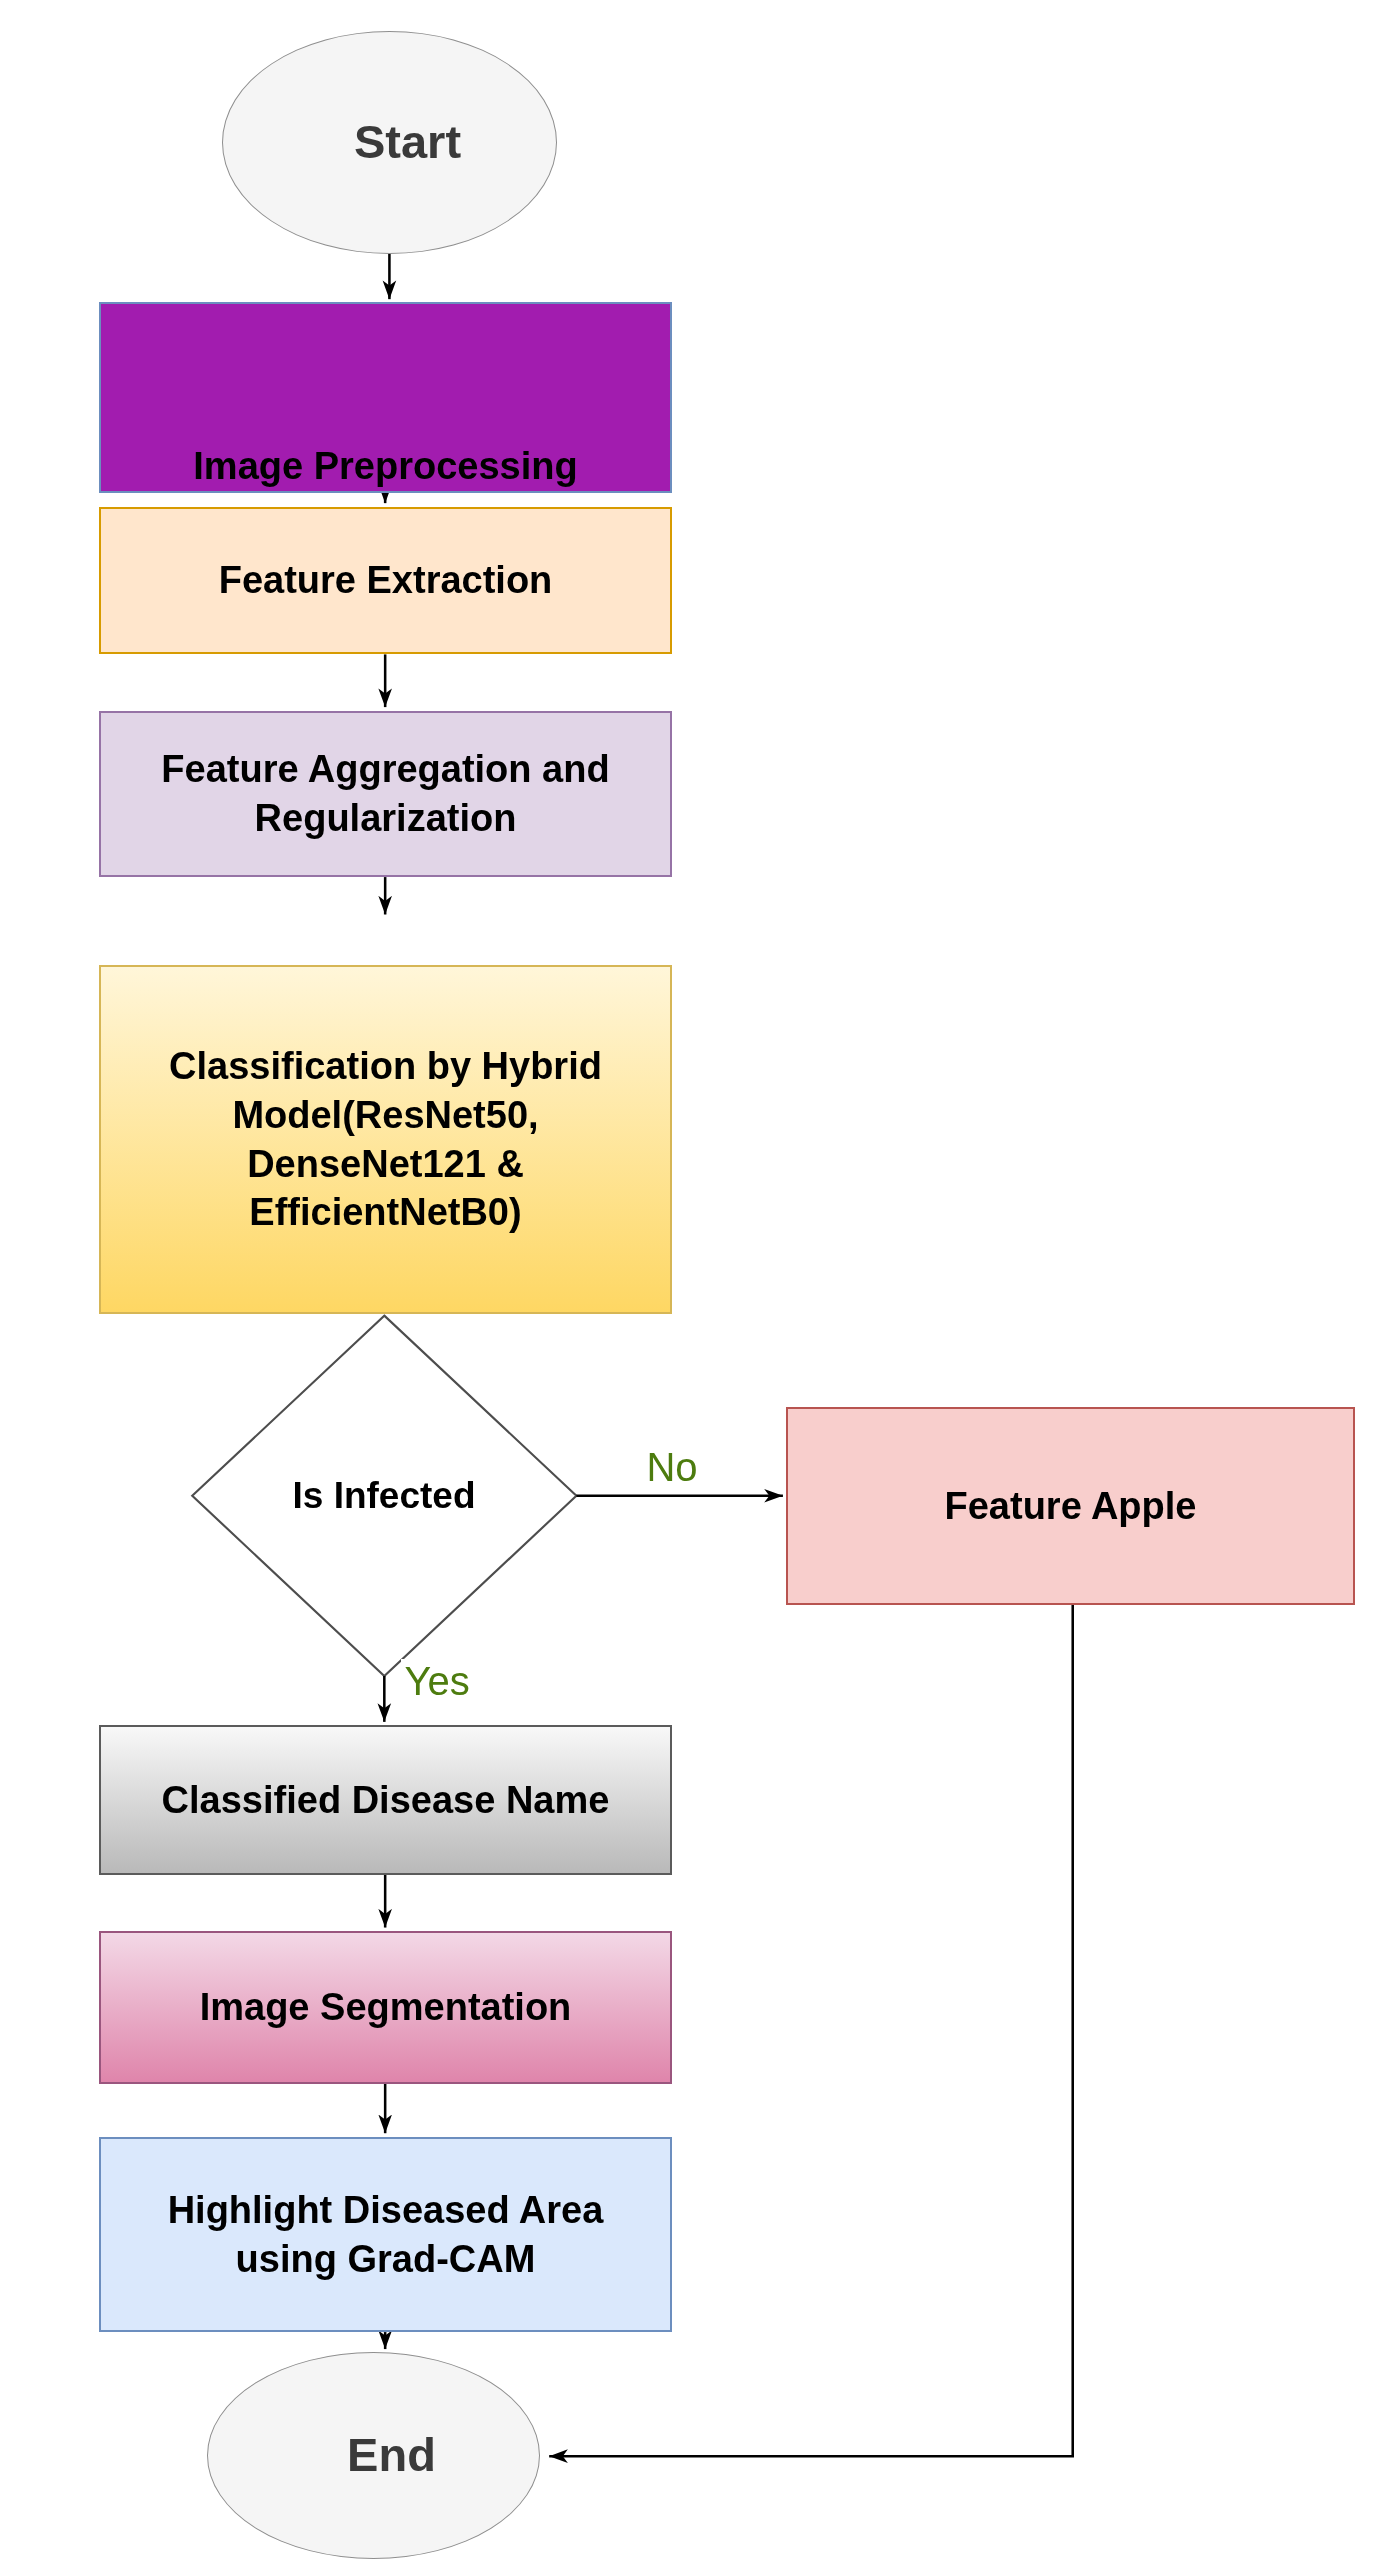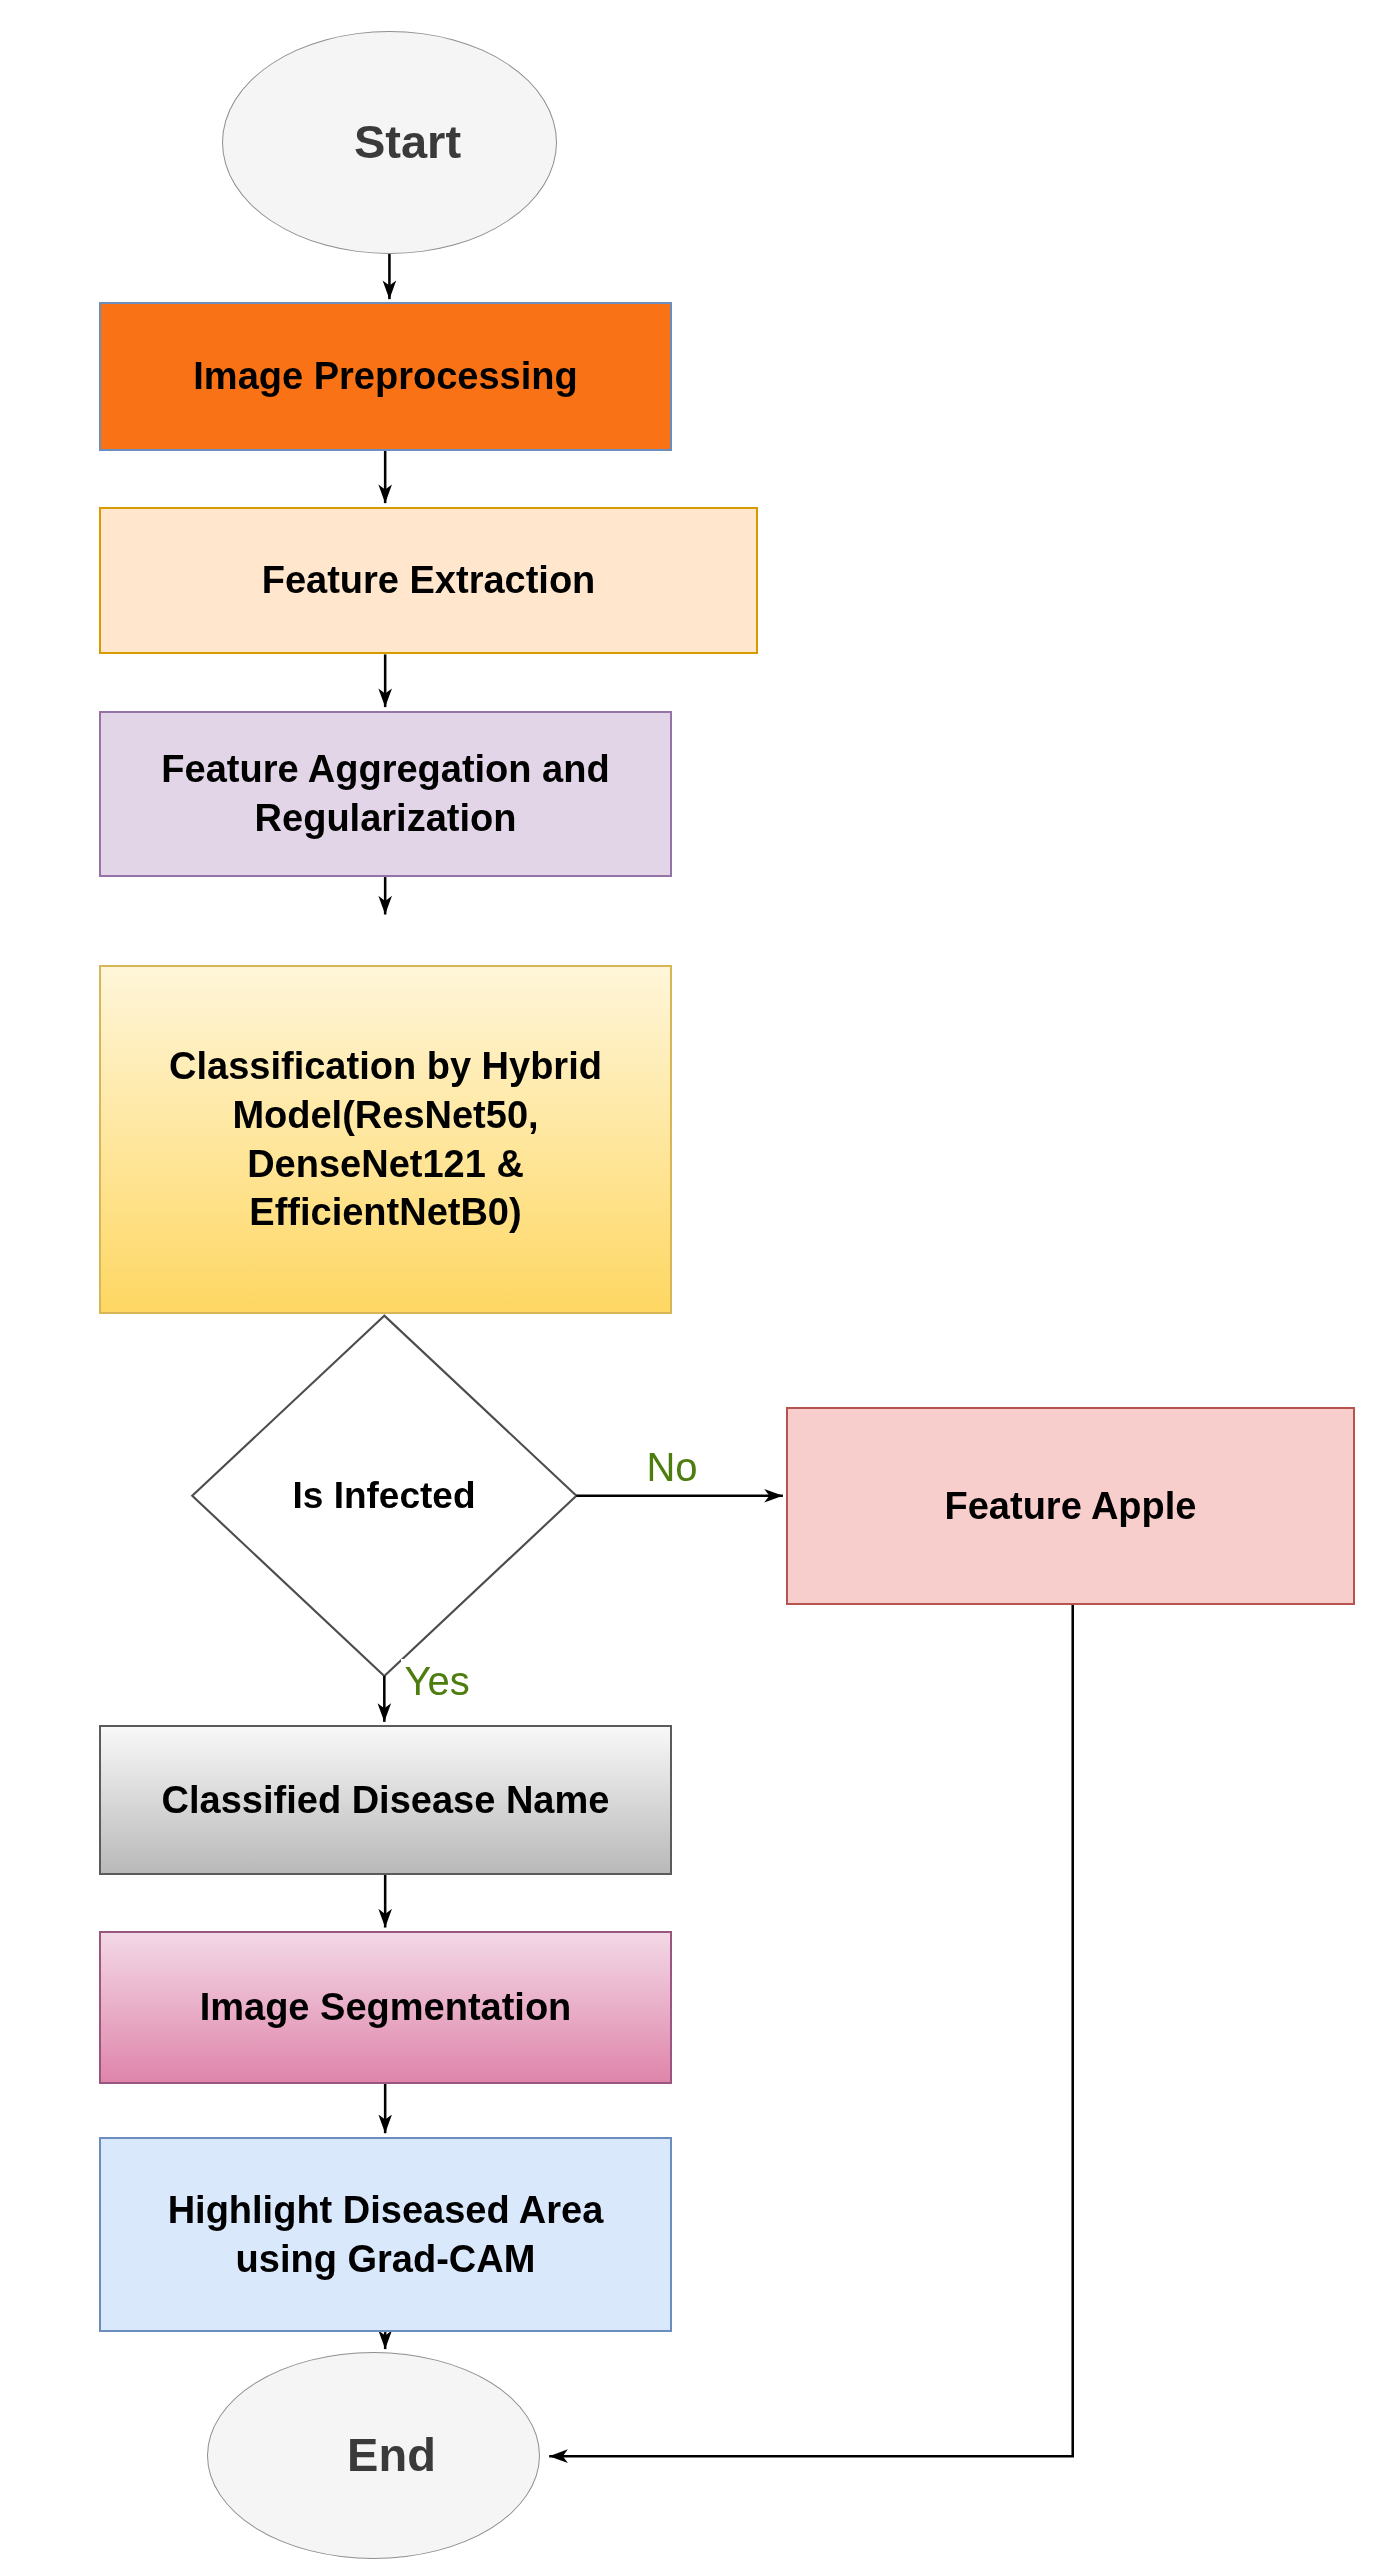--- a/index.html
+++ b/index.html
@@ -26,22 +26,22 @@
     padding:0 12px;
   }
   .terminator{
     background:#f5f5f5;
     border:1.7px solid #8f8f8f;
     border-radius:50%;
   }
   .terminator .node-label{font-size:47px;color:#3a3a3a;margin-left:36px;}
   
   #n-start{left:222px;top:31px;width:335px;height:223px;}
-  #n-preprocessing{left:99px;top:302px;width:573px;height:149px;background:#f97316;border:2.5px solid #6c8ebf;}
-  #n-extraction{left:99px;top:507px;width:659px;height:147px;background:#ffe6cc;border:2.5px solid #d79b00;}
+  #n-preprocessing{left:99px;top:302px;width:573px;height:191px;background:#a21caf;border:2.5px solid #6c8ebf;align-items:flex-end;}
+  #n-extraction{left:99px;top:507px;width:573px;height:147px;background:#ffe6cc;border:2.5px solid #d79b00;}
   #n-aggregation{left:99px;top:711px;width:573px;height:166px;background:#e1d5e7;border:2.5px solid #9673a6;}
   #n-classification{left:99px;top:919px;width:573px;height:349px;
     background:linear-gradient(#fff6d9, #fed763);border:2.5px solid #d6b656;margin-top:46px;}
   #n-decision{left:214px;top:1411px;width:340px;height:170px;background:transparent;border:none;}
   #n-normal-apple{left:786px;top:1407px;width:569px;height:198px;background:#f8cecc;border:2.5px solid #b85450;}
   #n-classified{left:99px;top:1725px;width:573px;height:150px;
     background:linear-gradient(#f8f8f8, #b9b9b9);border:2.5px solid #5b5b5b;}
   #n-segmentation{left:99px;top:1931px;width:573px;height:153px;
     background:linear-gradient(#f3d8e6, #df85ab);border:2.5px solid #9a567e;}
   #n-highlight{left:99px;top:2137px;width:573px;height:195px;background:#dae8fc;border:2.5px solid #6c8ebf;}

